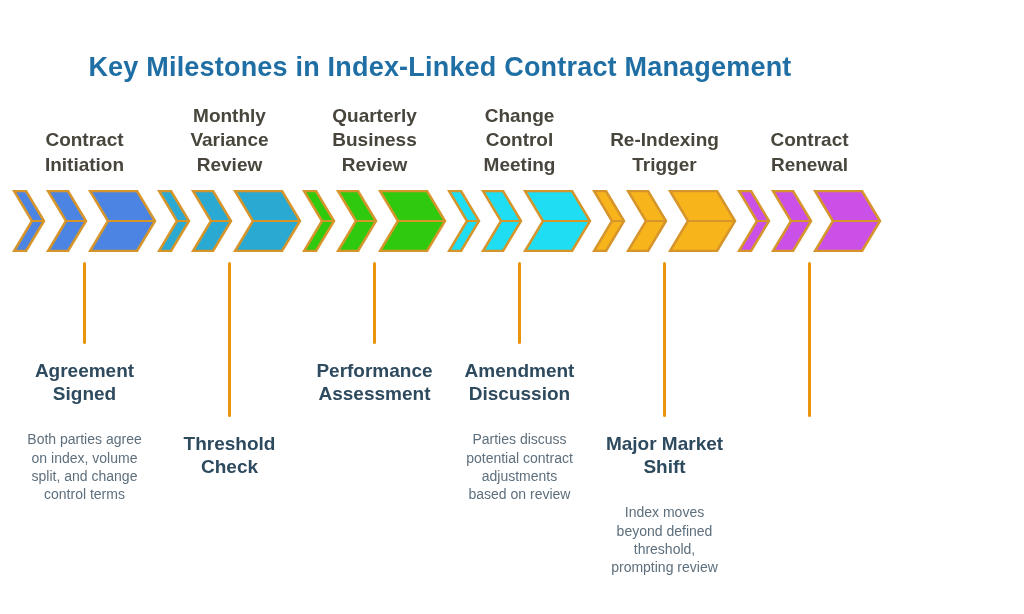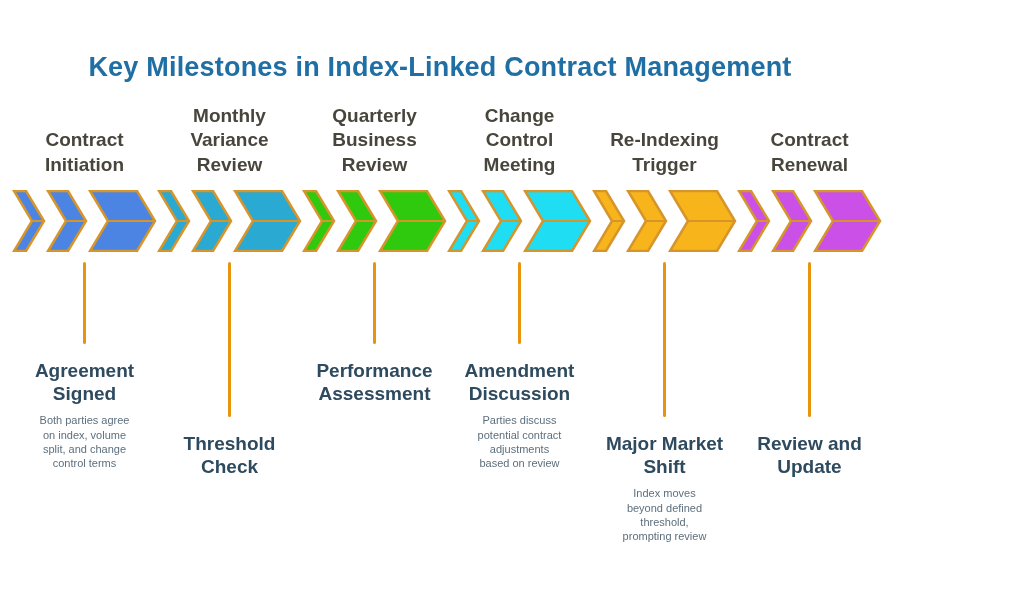--- a/index.html
+++ b/index.html
@@ -74,22 +74,22 @@
   .connector.long{height:155px;}
   .sub-heading{
     margin-top:15px;
     font-size:19px;
     line-height:1.22;
     font-weight:bold;
     color:var(--subheading);
     white-space:pre-line;
   }
   .desc{
-    margin-top:8px;
-    font-size:11px;
+    margin-top:25px;
+    font-size:14px;
     line-height:1.3;
     color:var(--body);
     white-space:pre-line;
   }
 </style>
 </head>
 <body>
 
 <div class="page">
   <div class="title">Key Milestones in Index-Linked Contract Management</div>
@@ -208,18 +208,16 @@
         <g fill="#CB50E8">
           <polygon points="2,1 14,1 32,31 14,61 2,61 20,31"></polygon>
           <polygon points="36,1 56,1 74,31 56,61 36,61 54,31"></polygon>
           <polygon points="78,1 125,1 143,31 125,61 78,61 96,31"></polygon>
           <line x1="20" y1="31" x2="32" y2="31"></line>
           <line x1="54" y1="31" x2="74" y2="31"></line>
           <line x1="96" y1="31" x2="143" y2="31"></line>
         </g>
       </svg>
       <div class="connector long"></div>
-      <div class="sub-heading">Review and
-Update</div>
     </div>
 
   </div>
 </div>
 
 </body></html>

